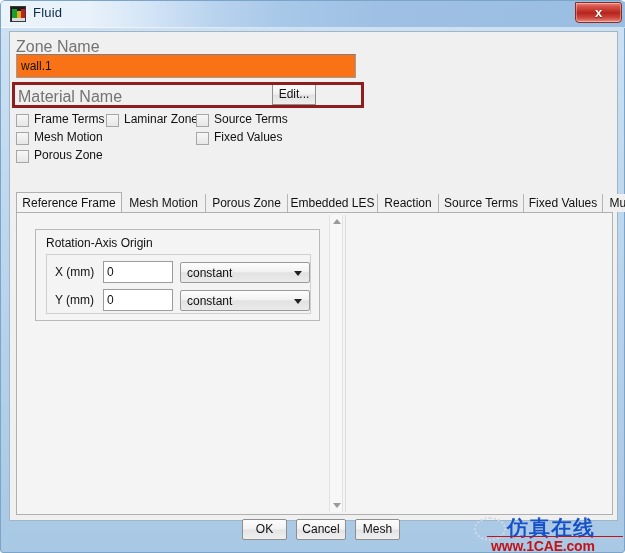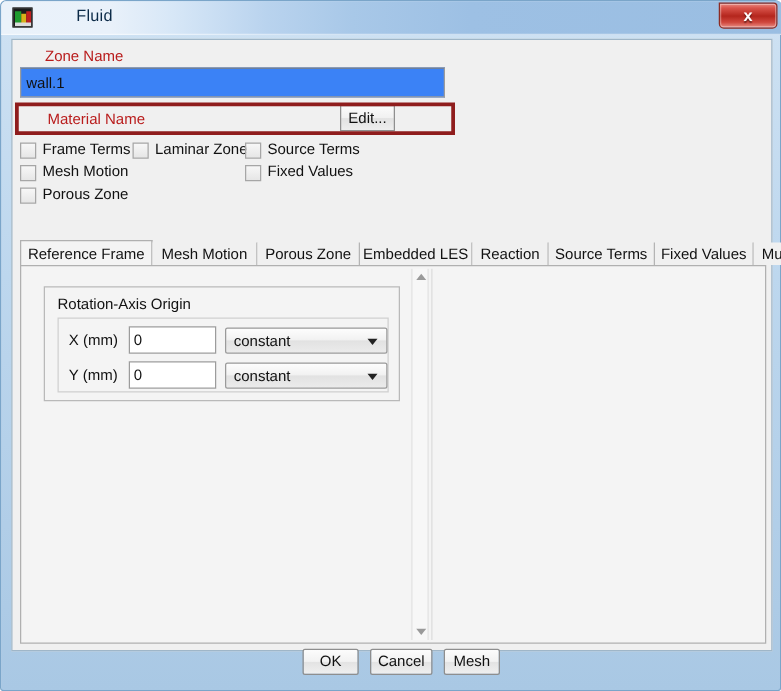--- a/index.html
+++ b/index.html
@@ -48,21 +48,20 @@
   #title-icon .g1 { position:absolute; left:1px; top:2px; width:5px; height:10px; background:#1f9a2e; }
   #title-icon .g2 { position:absolute; left:6px; top:4px; width:4px; height:8px; background:#d8b11a; }
   #title-icon .g3 { position:absolute; left:10px; top:2px; width:4px; height:10px; background:#c02020; }
   #title-icon .g4 { position:absolute; left:1px; top:11px; width:13px; height:3px; background:#dcdcdc; }
 
   #title-text {
     position: absolute; left: 32px; top: 4px;
     font-size: 13px;
     color: #0b2a47;
     letter-spacing: 0.2px;
-    margin-left: 28px;
   }
 
   #close-button {
     position: absolute;
     right: 4px; top: 1px;
     width: 47px; height: 21px;
     border-radius: 0 3px 4px 4px;
     background: linear-gradient(to bottom, #e88b84 0%, #d9534a 18%, #b4261d 52%, #cf473d 78%, #e98f86 100%);
     border: 1px solid #8d2c24;
     box-shadow: inset 0 0 0 1px rgba(255,255,255,0.35);
@@ -84,32 +83,31 @@
     position: absolute;
     left: 8px; top: 30px;
     width: 609px; height: 490px;
     background: #f0f0f0;
     border: 1px solid #9fb6c8;
     box-sizing: border-box;
   }
 
   .lbl {
     position: absolute;
-    font-size: 12px;
-    color: #b91c1c;
+    font-size: 16px;
+    color: #737373;
     white-space: nowrap;
-    margin-left: 20px;
   }
 
   
   #zone-name-label { left: 6px; top: 6px; }
   #zone-name-input {
     position: absolute; left: 6px; top: 22px;
     width: 340px; height: 24px;
-    background: #3b82f6;
+    background: #f97316;
     border: 1px solid #9c9c9c;
     border-top-color: #7f7f7f;
     box-sizing: border-box;
     font-family: "Liberation Sans", sans-serif;
     font-size: 12px;
     color: #111;
     padding: 0 4px;
     outline: none;
   }
 
@@ -489,14 +487,20 @@
 
     </div>
   </div>
 
   <div id="buttonbar">
     <div class="dlg-btn" id="ok-button">OK</div>
     <div class="dlg-btn" id="cancel-button">Cancel</div>
     <div class="dlg-btn" id="help-button">Mesh</div>
   </div>
 
+  <div id="logo-watermark">
+    <div id="logo-circle"></div>
+    <div id="logo-cn">仿真在线</div>
+    <div id="logo-rule"></div>
+    <div id="logo-url">www.1CAE.com</div>
+  </div>
 
 </div>
 
 </body></html>

